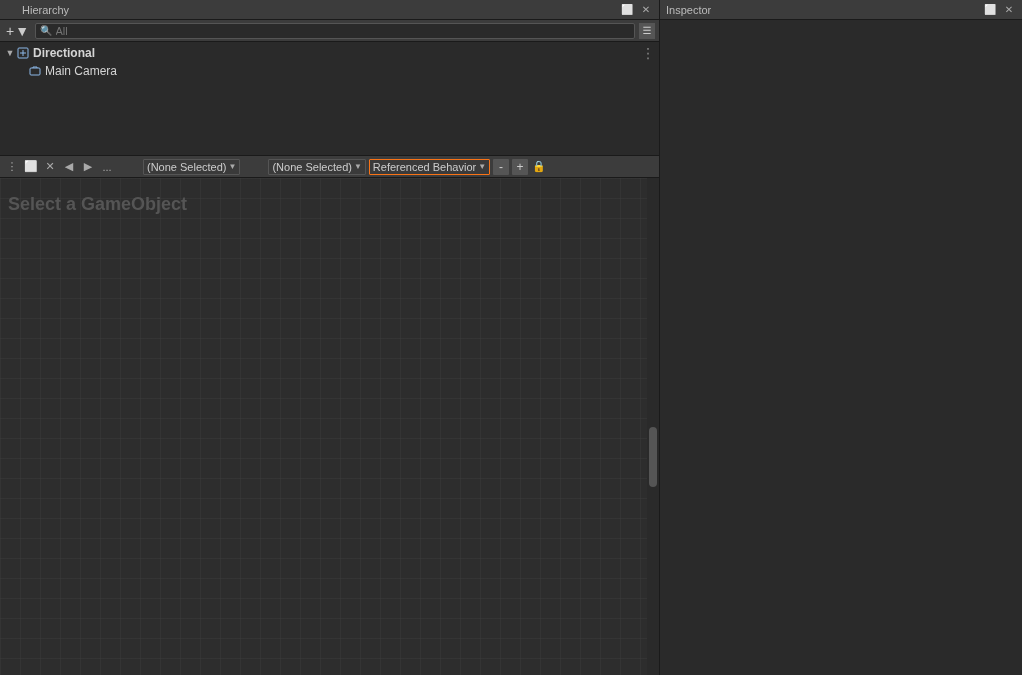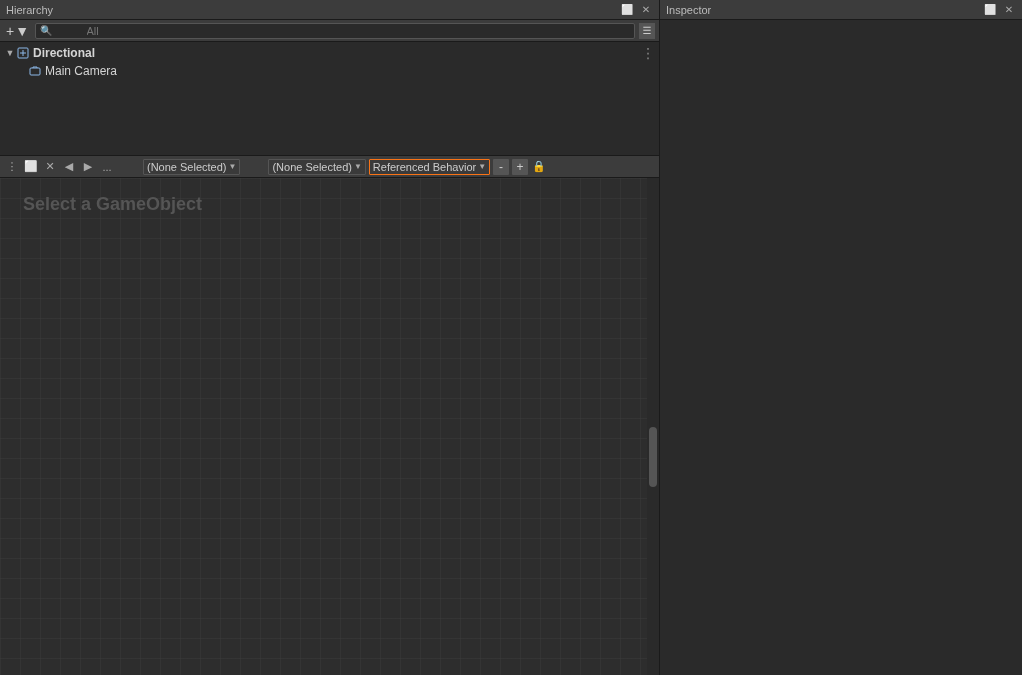--- a/index.html
+++ b/index.html
@@ -31,20 +31,21 @@
       background: #3c3c3c;
       display: flex;
       align-items: center;
       padding: 0 6px;
       border-bottom: 1px solid #1a1a1a;
     }
     .hierarchy-header-title {
       color: #bbb;
       font-size: 11px;
       flex: 1;
+      margin-left: 16px;
     }
     .header-icons {
       display: flex;
       gap: 4px;
     }
     .header-icon-btn {
       width: 14px;
       height: 14px;
       background: none;
       border: none;
@@ -92,21 +93,20 @@
       color: #888;
       font-size: 10px;
     }
     .search-input {
       background: none;
       border: none;
       color: #ccc;
       font-size: 11px;
       outline: none;
       width: 100%;
-      margin-left: 31px;
     }
     .scene-filter-icon {
       width: 16px;
       height: 16px;
       background: #555;
       border: none;
       cursor: pointer;
       display: flex;
       align-items: center;
       justify-content: center;
@@ -272,21 +272,21 @@
       top: 0; left: 0; right: 0; bottom: 0;
       background-image:
         linear-gradient(rgba(60,60,60,0.5) 1px, transparent 1px),
         linear-gradient(90deg, rgba(60,60,60,0.5) 1px, transparent 1px);
       background-size: 20px 20px;
     }
 
     .select-gameobject-text {
       position: absolute;
       top: 16px;
-      left: 23px;
+      left: 8px;
       font-size: 18px;
       font-weight: bold;
       color: #555;
     }
 
     
     .scrollbar-track {
       position: absolute;
       right: 0;
       top: 0;

